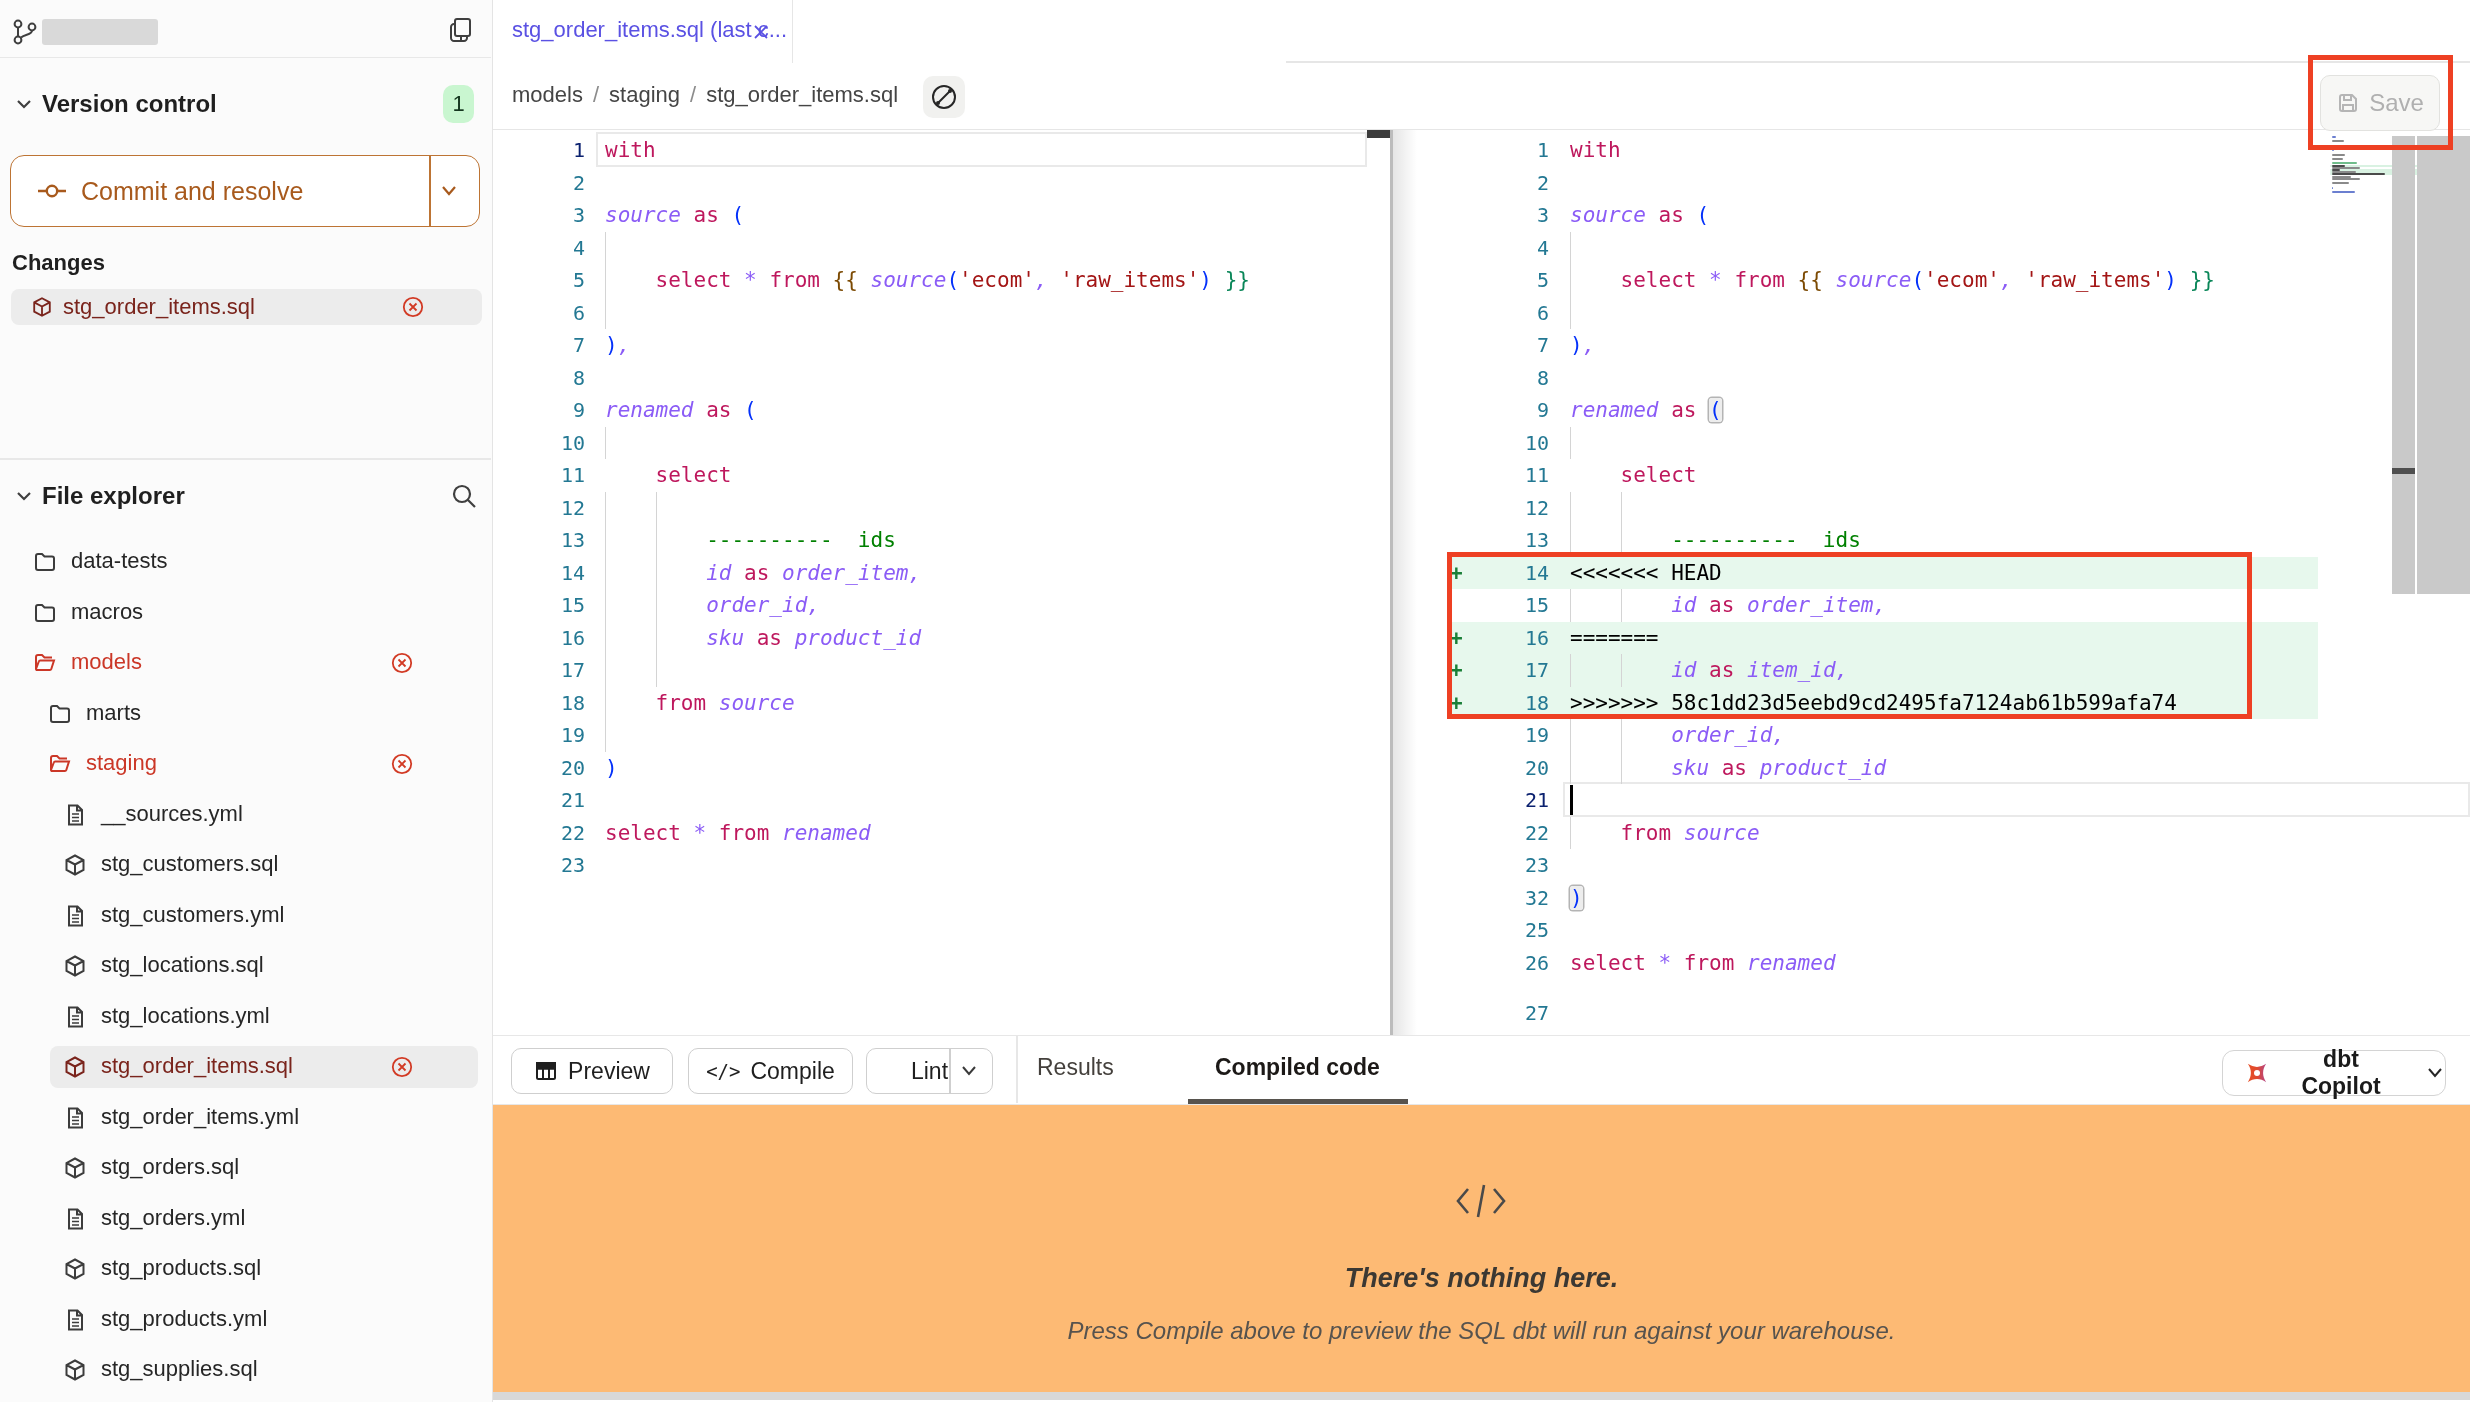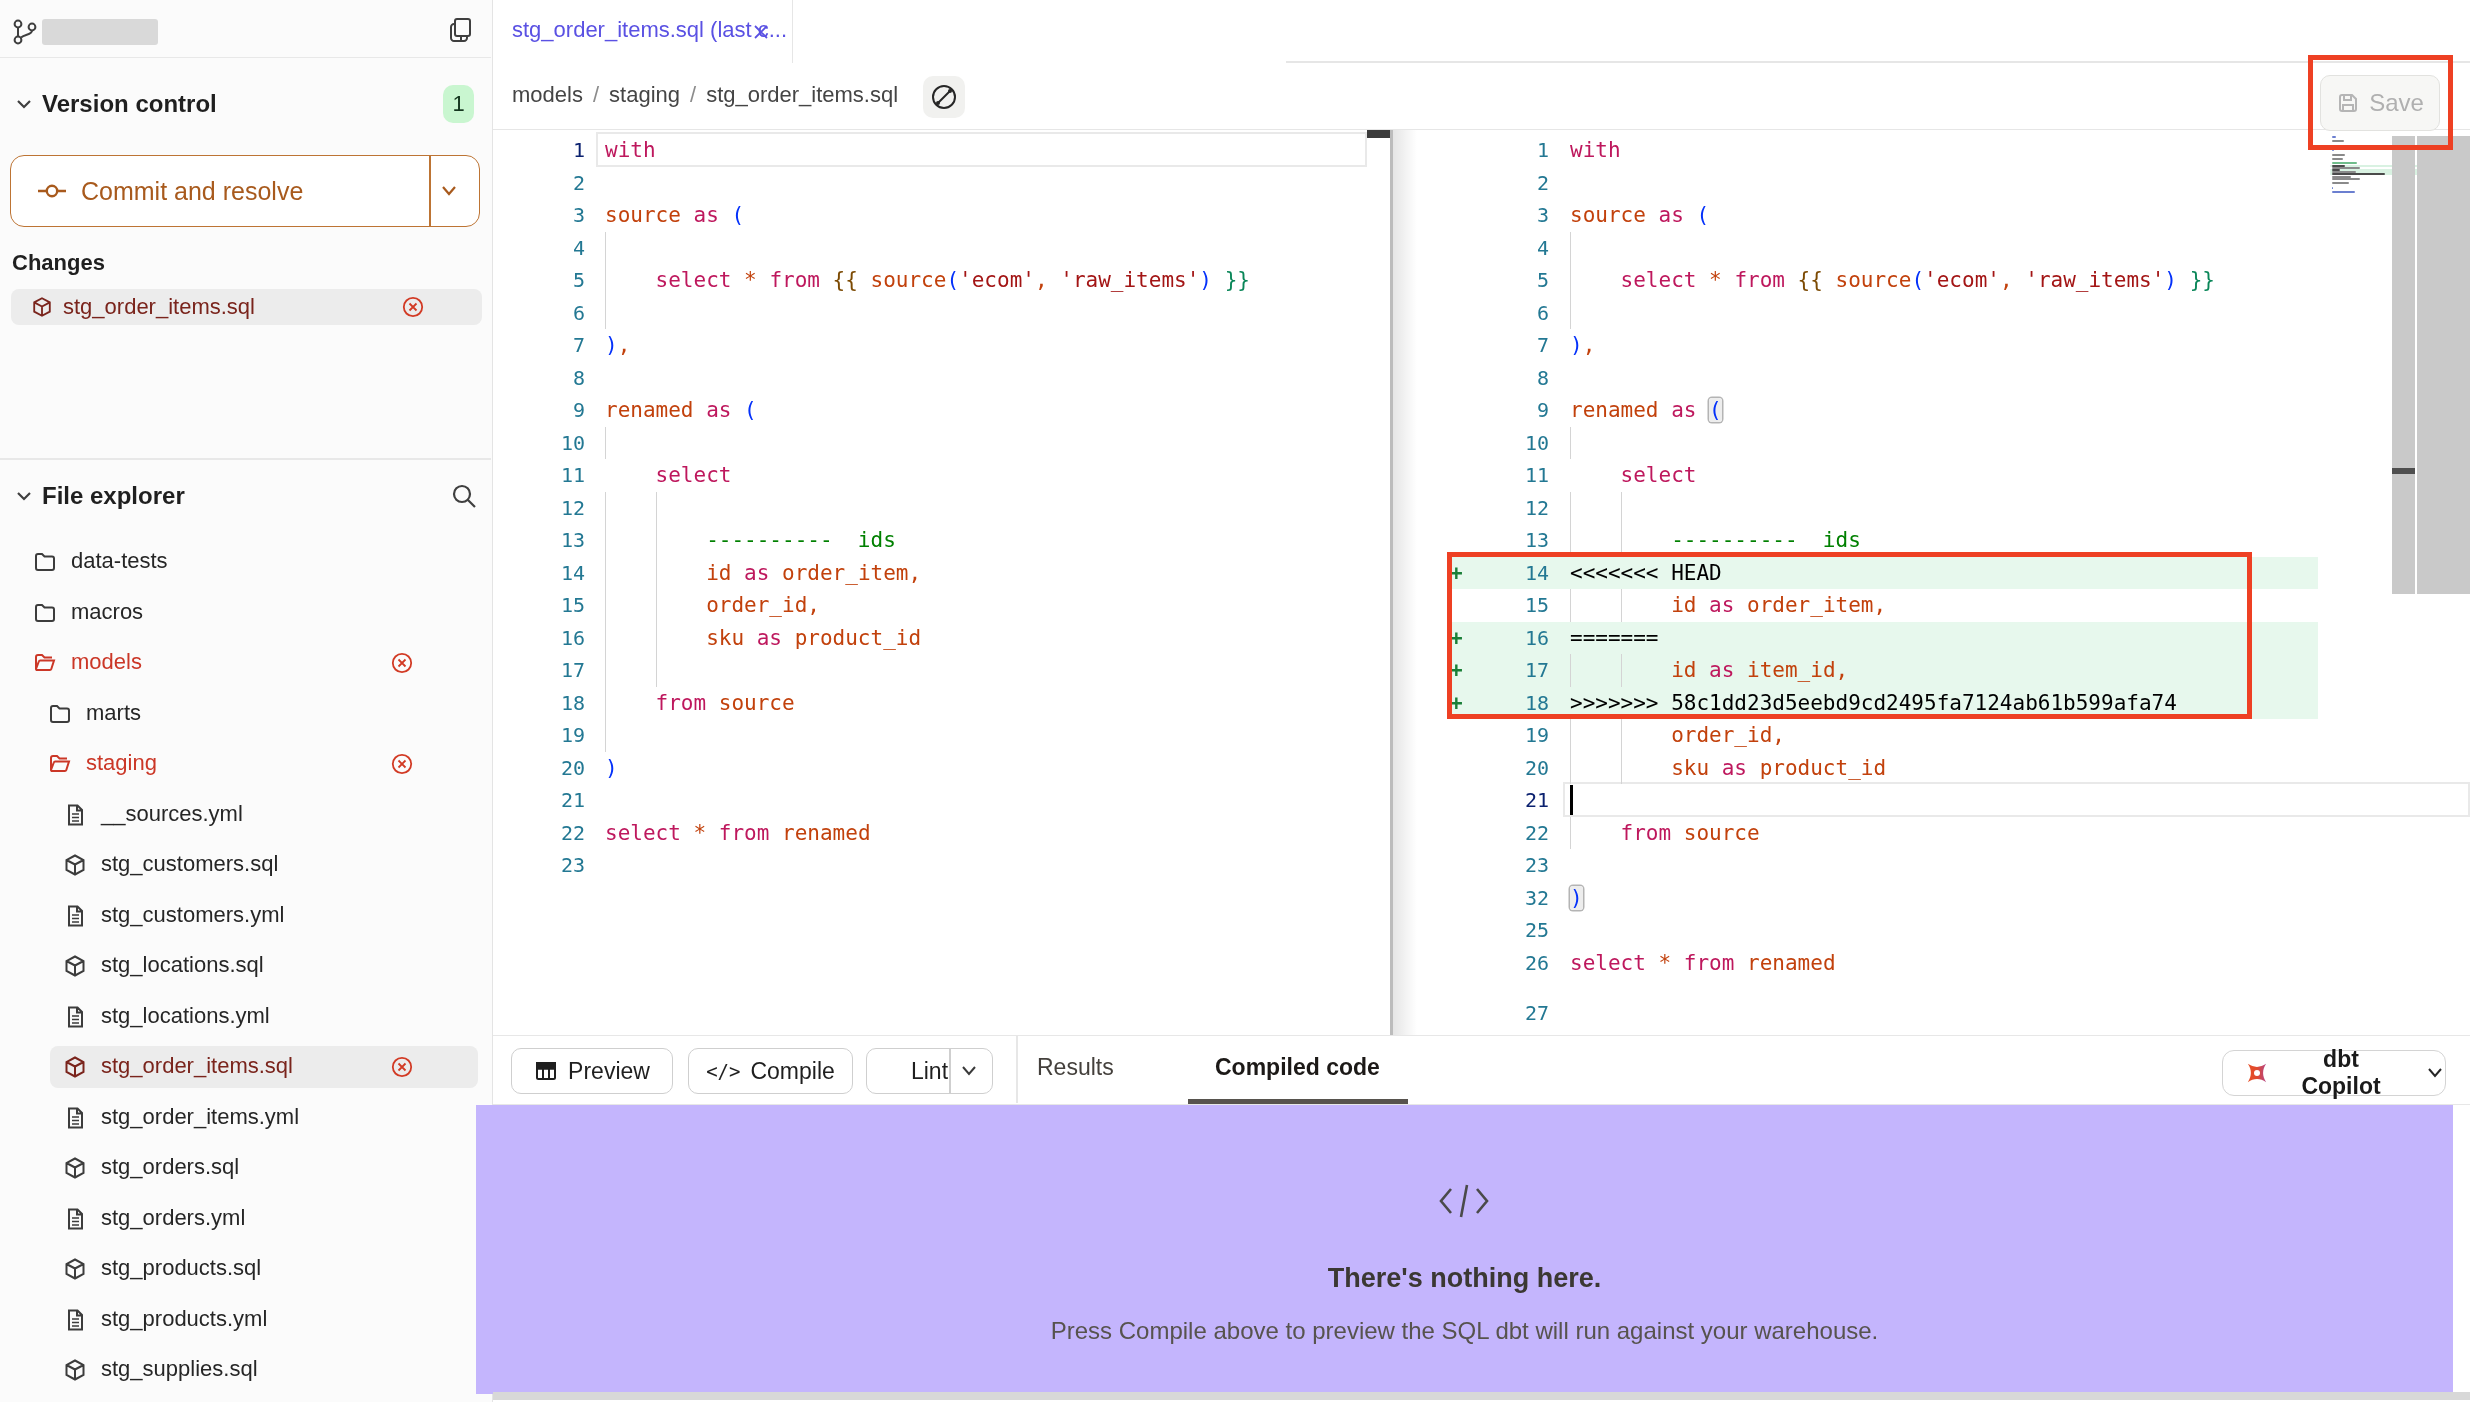--- a/index.html
+++ b/index.html
@@ -51,21 +51,21 @@
   #pane-left { left:0; width:897px; }
   #pane-right { left:900px; width:1077px; }
   #pane-div { left:897px; top:0; width:2.5px; height:905px; background:#bcbcbc; }
   #pane-shadow { left:900px; top:0; width:24px; height:905px; background:linear-gradient(to right, rgba(0,0,0,0.10), rgba(0,0,0,0)); }
   .code-row, .gut-num, .gut-plus, .code-text { position:absolute; }
   .code-text { font-family:"DejaVu Sans Mono",monospace; font-size:21px; line-height:32.5px; height:32.5px; white-space:pre; color:#000; }
   .gut-num { font-family:"DejaVu Sans Mono",monospace; font-size:20px; line-height:32.5px; height:32.5px; width:40px; text-align:right; color:#237893; }
   .gut-num.active { color:#0b216f; }
   .gut-plus { font-family:"DejaVu Sans Mono",monospace; font-size:21px; font-weight:bold; line-height:32.5px; color:#1a7f37; }
   .cs-k { color:#be185d; }
-  .cs-t { color:#c2410c; }
+  .cs-t { color:#8b5cf6;font-style:italic; }
   .cs-c { color:#008000; }
   .cs-s { color:#a31515; }
   .cs-p { color:#0431fa; }
   .cs-j1 { color:#7c4a03; }
   .cs-j2 { color:#098658; }
   .cs-m { color:#000; }
   .cs-b { color:#0431fa; background:#ededed; box-shadow:0 0 0 1.5px #b4b4b4; border-radius:3px; }
   .band { position:absolute; background:#e7f8ed; }
   .cur-line { position:absolute; border:2px solid #e9e9e9; }
   .guide { position:absolute; width:1px; height:32.5px; background:#d4d4d4; }
@@ -80,21 +80,21 @@
   #toolbar { left:493px; top:1035px; width:1977px; height:70px; background:#fff; border-top:1.5px solid #e7e7e7; border-bottom:1.5px solid #e7e7e7; }
   .tb-btn { position:absolute; top:12px; height:46px; background:#fff; border:1.5px solid #cfcfcf; border-radius:10px; display:flex; align-items:center; justify-content:center; gap:10px; cursor:pointer; font-size:23px; color:#1f1f1f; }
   #tb-divider { position:absolute; left:523px; top:0; width:1.5px; height:67px; background:#e7e7e7; }
   .rtab { position:absolute; top:18px; font-size:23px; color:#44403c; cursor:pointer; }
   .rtab.active { color:#1c1917; font-weight:bold; }
   #rtab-underline { position:absolute; left:695px; top:63px; width:220px; height:5px; background:#57534e; }
   #copilot-btn { position:absolute; left:1729px; top:14px; width:224px; height:46px; border:1.5px solid #d4d4d4; border-radius:12px; background:#fff; display:flex; align-items:center; gap:12px; padding-left:20px; cursor:pointer; }
   #copilot-btn .lbl { font-size:23px; font-weight:600; color:#1a1a1a; }
 
   
-  #panel { left:476px; top:1105px; width:1977px; height:289px; background:#c4b5fd; }
+  #panel { left:493px; top:1105px; width:1977px; height:289px; background:#fdba74;font-style:italic; }
   #empty-title { position:absolute; left:0; width:1977px; top:158px; text-align:center; font-size:27px; font-weight:bold; color:#3b3833; }
   #empty-sub { position:absolute; left:0; width:1977px; top:212px; text-align:center; font-size:24px; color:#57534e; }
   #bottom-strip { left:493px; top:1392px; width:1977px; height:8px; background:#d8d8d8; }
   svg { display:block; }
 </style>
 </head>
 <body>
 
 <aside id="sidebar" class="abs">
   <div id="sb-head" class="abs">

